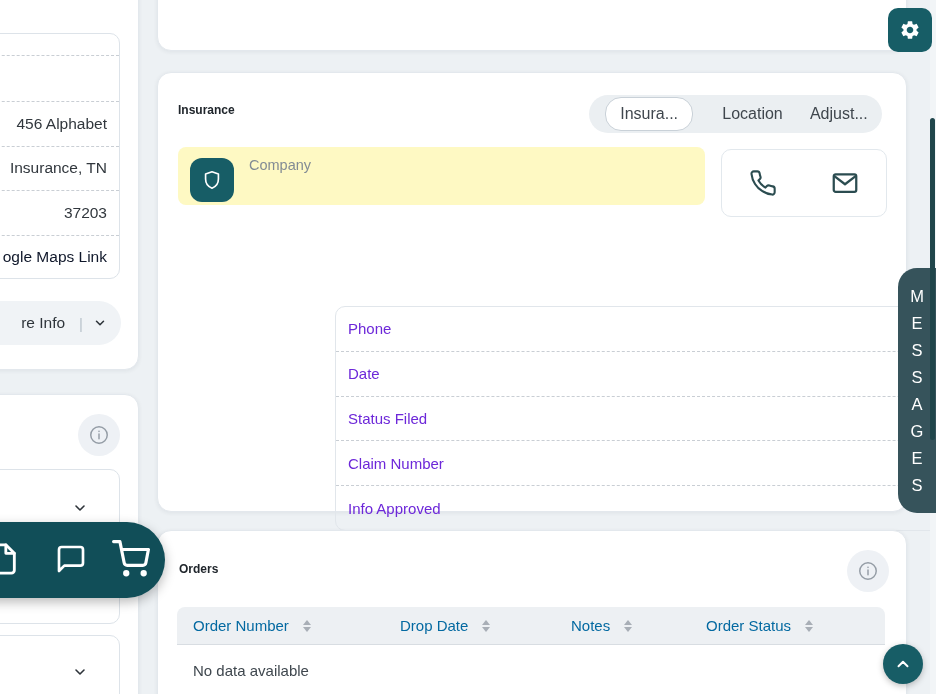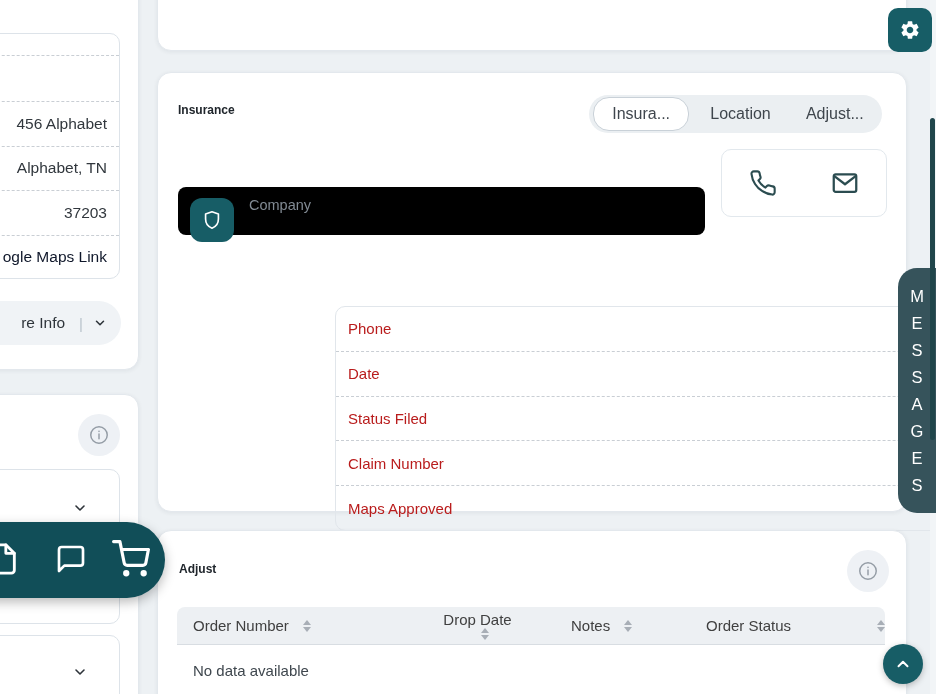--- a/index.html
+++ b/index.html
@@ -38,24 +38,24 @@
   .sec-title{position:absolute; font-size:12px; font-weight:700; color:#20262c;}
   .tab-group{
     position:absolute; left:588px; top:94px; width:293px; height:38px;
     background:#ebeff2; border-radius:19px; display:flex; align-items:center; padding:0;
     box-sizing:border-box;
   }
   .tab{
     height:32px; display:flex; align-items:center; justify-content:center;
     font-size:16px; color:#3f464d; border-radius:16px; flex:1 1 0;
   }
-  .tab.selected{background:#fff; border:1.5px solid #c9d1d8; margin:0 4px;}
+  .tab.selected{background:#fff; border:1.5px solid #c9d1d8; margin:0 16px;}
   .company-box{
-    position:absolute; left:177px; top:146px; width:527px; height:48px;
-    background:#000000; border-radius:8px;margin-top:40px;
+    position:absolute; left:177px; top:146px; width:527px; height:58px;
+    background:#fef9c3; border-radius:8px;
   }
   .shield-tile{
     position:absolute; left:12px; top:11px; width:44px; height:44px;
     background:#175d66; border-radius:12px; display:flex; align-items:center; justify-content:center;
   }
   .company-label{position:absolute; left:71px; top:10px; font-size:14.5px; color:#828b94;}
   .company-value{position:absolute; left:71px; top:33px; font-size:15.5px; color:#1e7f93;}
   .contact-box{
     position:absolute; left:720px; top:148px; width:164px; height:66px;
     background:#fff; border:1px solid #e2e8ed; border-radius:10px;
@@ -64,28 +64,28 @@
   .details-box{
     position:absolute; left:177px; top:233px; width:707px; height:225px;
     border:1px solid #e1e6eb; border-radius:10px; box-sizing:border-box;
     display:flex; flex-direction:column;
   }
   .detail-row{
     flex:1; display:flex; align-items:center; justify-content:space-between;
     padding:0 12px; border-bottom:1px dashed #c9ced4; font-size:15px;
   }
   .detail-row:last-child{border-bottom:none;}
-  .detail-row .lbl{color:#b91c1c;}
+  .detail-row .lbl{color:#6d28d9;}
   .detail-row .val{color:#363c43; font-weight:500;}
   .detail-row .val.teal{color:#1d7a8a; font-weight:700; font-size:15.5px;}
   
   .table-header{
     position:absolute; left:177px; top:607px; width:708px; height:38px;
     background:#edf0f3; border-radius:8px 8px 0 0; border-bottom:1px solid #d8dde2;
-    display:flex; align-items:center; box-sizing:border-box; font-size:15px; color:#404040;
+    display:flex; align-items:center; box-sizing:border-box; font-size:15px; color:#0369a1;
   }
   .th{display:flex; align-items:center; padding-left:16px; box-sizing:border-box;}
   .sort{display:inline-flex; flex-direction:column; gap:2px; margin-left:14px;}
   .sort i{display:block; width:0; height:0; border-left:4.5px solid transparent; border-right:4.5px solid transparent;}
   .sort .up{border-bottom:5.5px solid #a8aeb6;}
   .sort .down{border-top:5.5px solid #a8aeb6;}
   .empty-row{position:absolute; left:193px; top:662px; font-size:15px; color:#3f474e;}
   
   .gear-btn{
     position:absolute; left:888px; top:8px; width:44px; height:44px;
@@ -122,21 +122,21 @@
       <div class="addr-row" style="height:21px;">
           <span></span>
         </div>
       <div class="addr-row" style="height:45px;">
           <span></span>
         </div>
       <div class="addr-row" style="height:44px;">
           <span>456 Alphabet</span>
         </div>
       <div class="addr-row" style="height:44px;">
-          <span>Alphabet, TN</span>
+          <span>Insurance, TN</span>
         </div>
       <div class="addr-row" style="height:44px;">
           <span>37203</span>
         </div>
       <div class="addr-row" style="height:42px;">
         <span class="link-teal">ogle Maps Link</span>
       </div>
     </div>
     <div class="pill-btn" style="left:-10px; top:340px; width:146px; height:44px; padding-right:14px;">
       <span>re Info</span>
@@ -210,59 +210,59 @@
       </div>
       <div class="detail-row">
         <span class="lbl">Status Filed</span>
 
       </div>
       <div class="detail-row">
         <span class="lbl">Claim Number</span>
 
       </div>
       <div class="detail-row">
-        <span class="lbl">Maps Approved</span>
+        <span class="lbl">Info Approved</span>
 
       </div>
     </div>
   </div>
 
   <div class="card" style="left:157px; top:530px; width:748px; height:190px;">
-    <div class="sec-title" style="left:21px; top:31px;">Adjust</div>
+    <div class="sec-title" style="left:21px; top:31px;">Orders</div>
     <div class="icircle" style="left:689px; top:19px;">
       <svg width="22" height="22" viewBox="0 0 24 24" fill="none" stroke="#959da6" stroke-width="1.6">
         <circle cx="12" cy="12" r="9"></circle>
           <line x1="12" y1="11" x2="12" y2="16" stroke-linecap="round"></line>
           <circle cx="12" cy="8" r="0.9" fill="#959da6" stroke="none"></circle>
       </svg>
     </div>
   </div>
   <div class="table-header">
     <div class="th" style="width:207px;">
       <span>Order Number</span>
       <span class="sort">
           <i class="up"></i>
           <i class="down"></i>
         </span>
     </div>
-    <div class="th" style="width:171px;flex-direction:column;">
+    <div class="th" style="width:171px;">
       <span>Drop Date</span>
       <span class="sort">
           <i class="up"></i>
           <i class="down"></i>
         </span>
     </div>
     <div class="th" style="width:135px;">
       <span>Notes</span>
       <span class="sort">
           <i class="up"></i>
           <i class="down"></i>
         </span>
     </div>
-    <div class="th" style="flex:1;justify-content:space-between;">
+    <div class="th" style="flex:1;">
       <span>Order Status</span>
       <span class="sort">
           <i class="up"></i>
           <i class="down"></i>
         </span>
     </div>
   </div>
   <div class="empty-row">No data available</div>
 
   <div class="scroll-track"></div>

